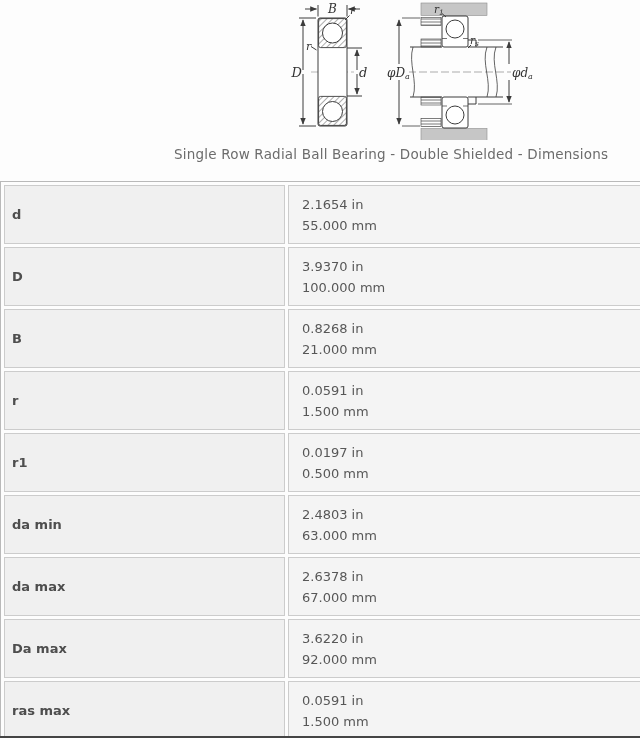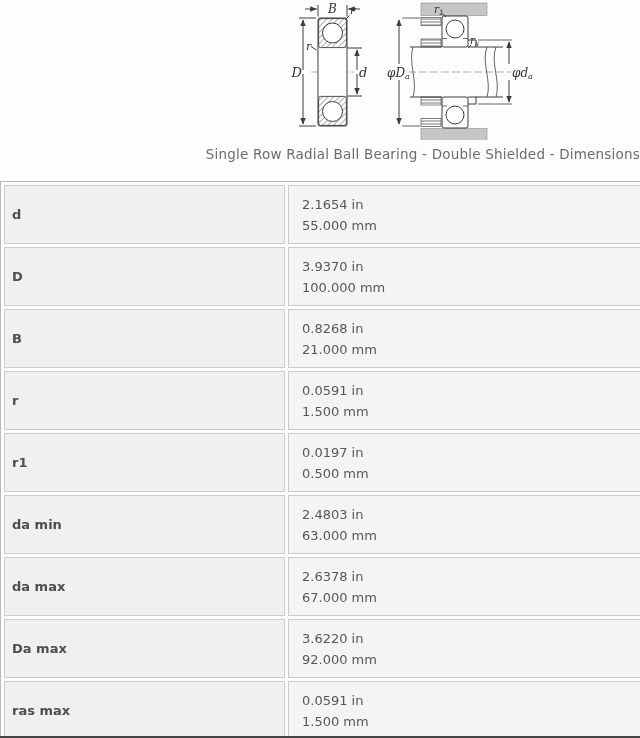--- a/index.html
+++ b/index.html
@@ -7,21 +7,20 @@
     width:640px;height:738px;overflow:hidden;position:relative;
     background:#fdfdfd;
     font-family:"DejaVu Sans","Liberation Sans",sans-serif;
     -webkit-font-smoothing:antialiased;
   }
   .diagram-wrap{width:640px;height:140px;position:relative;}
   .page-title{
     margin:6px 0 0 174px;
     font-size:13.5px;color:#6c6c6c;letter-spacing:.2px;
     white-space:nowrap;
-    text-align:right;
   }
   .dims-table{
     margin-top:19px;
     border-collapse:separate;border-spacing:3px;
     border:1px solid #b9b9b9;
     width:700px;table-layout:fixed;
     background:#fdfdfd;
   }
   .dims-table td{
     box-sizing:border-box;

